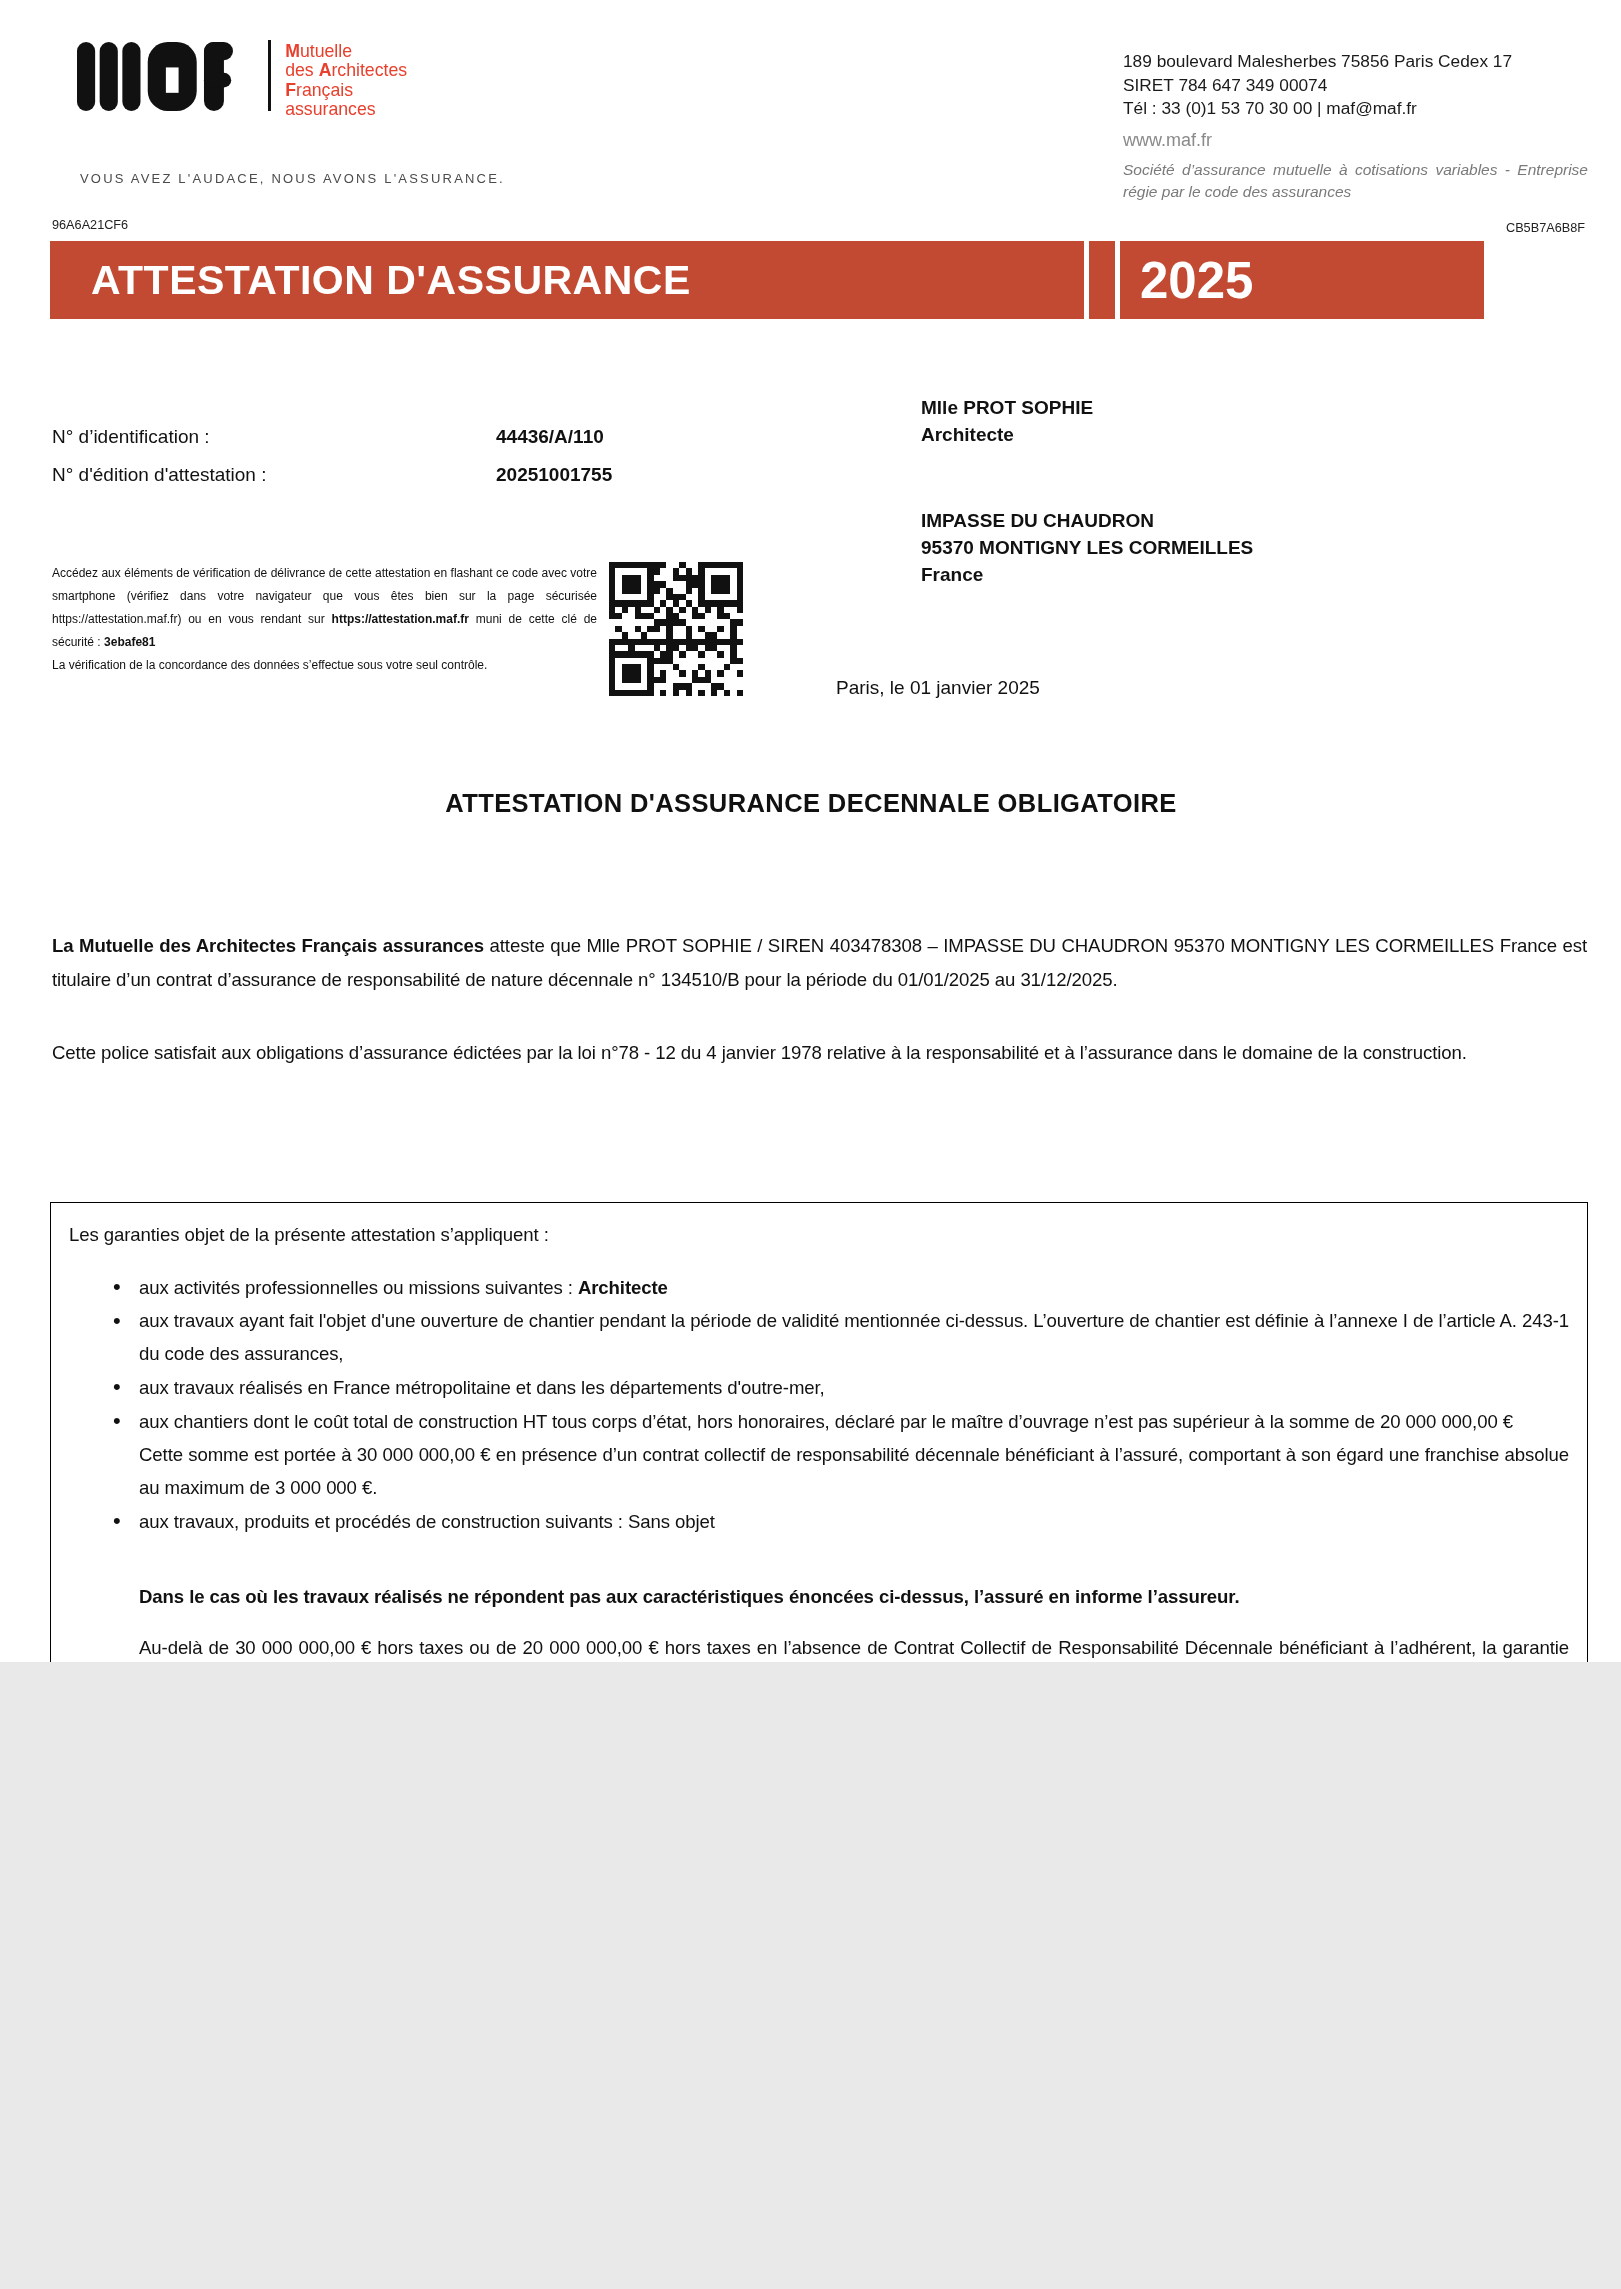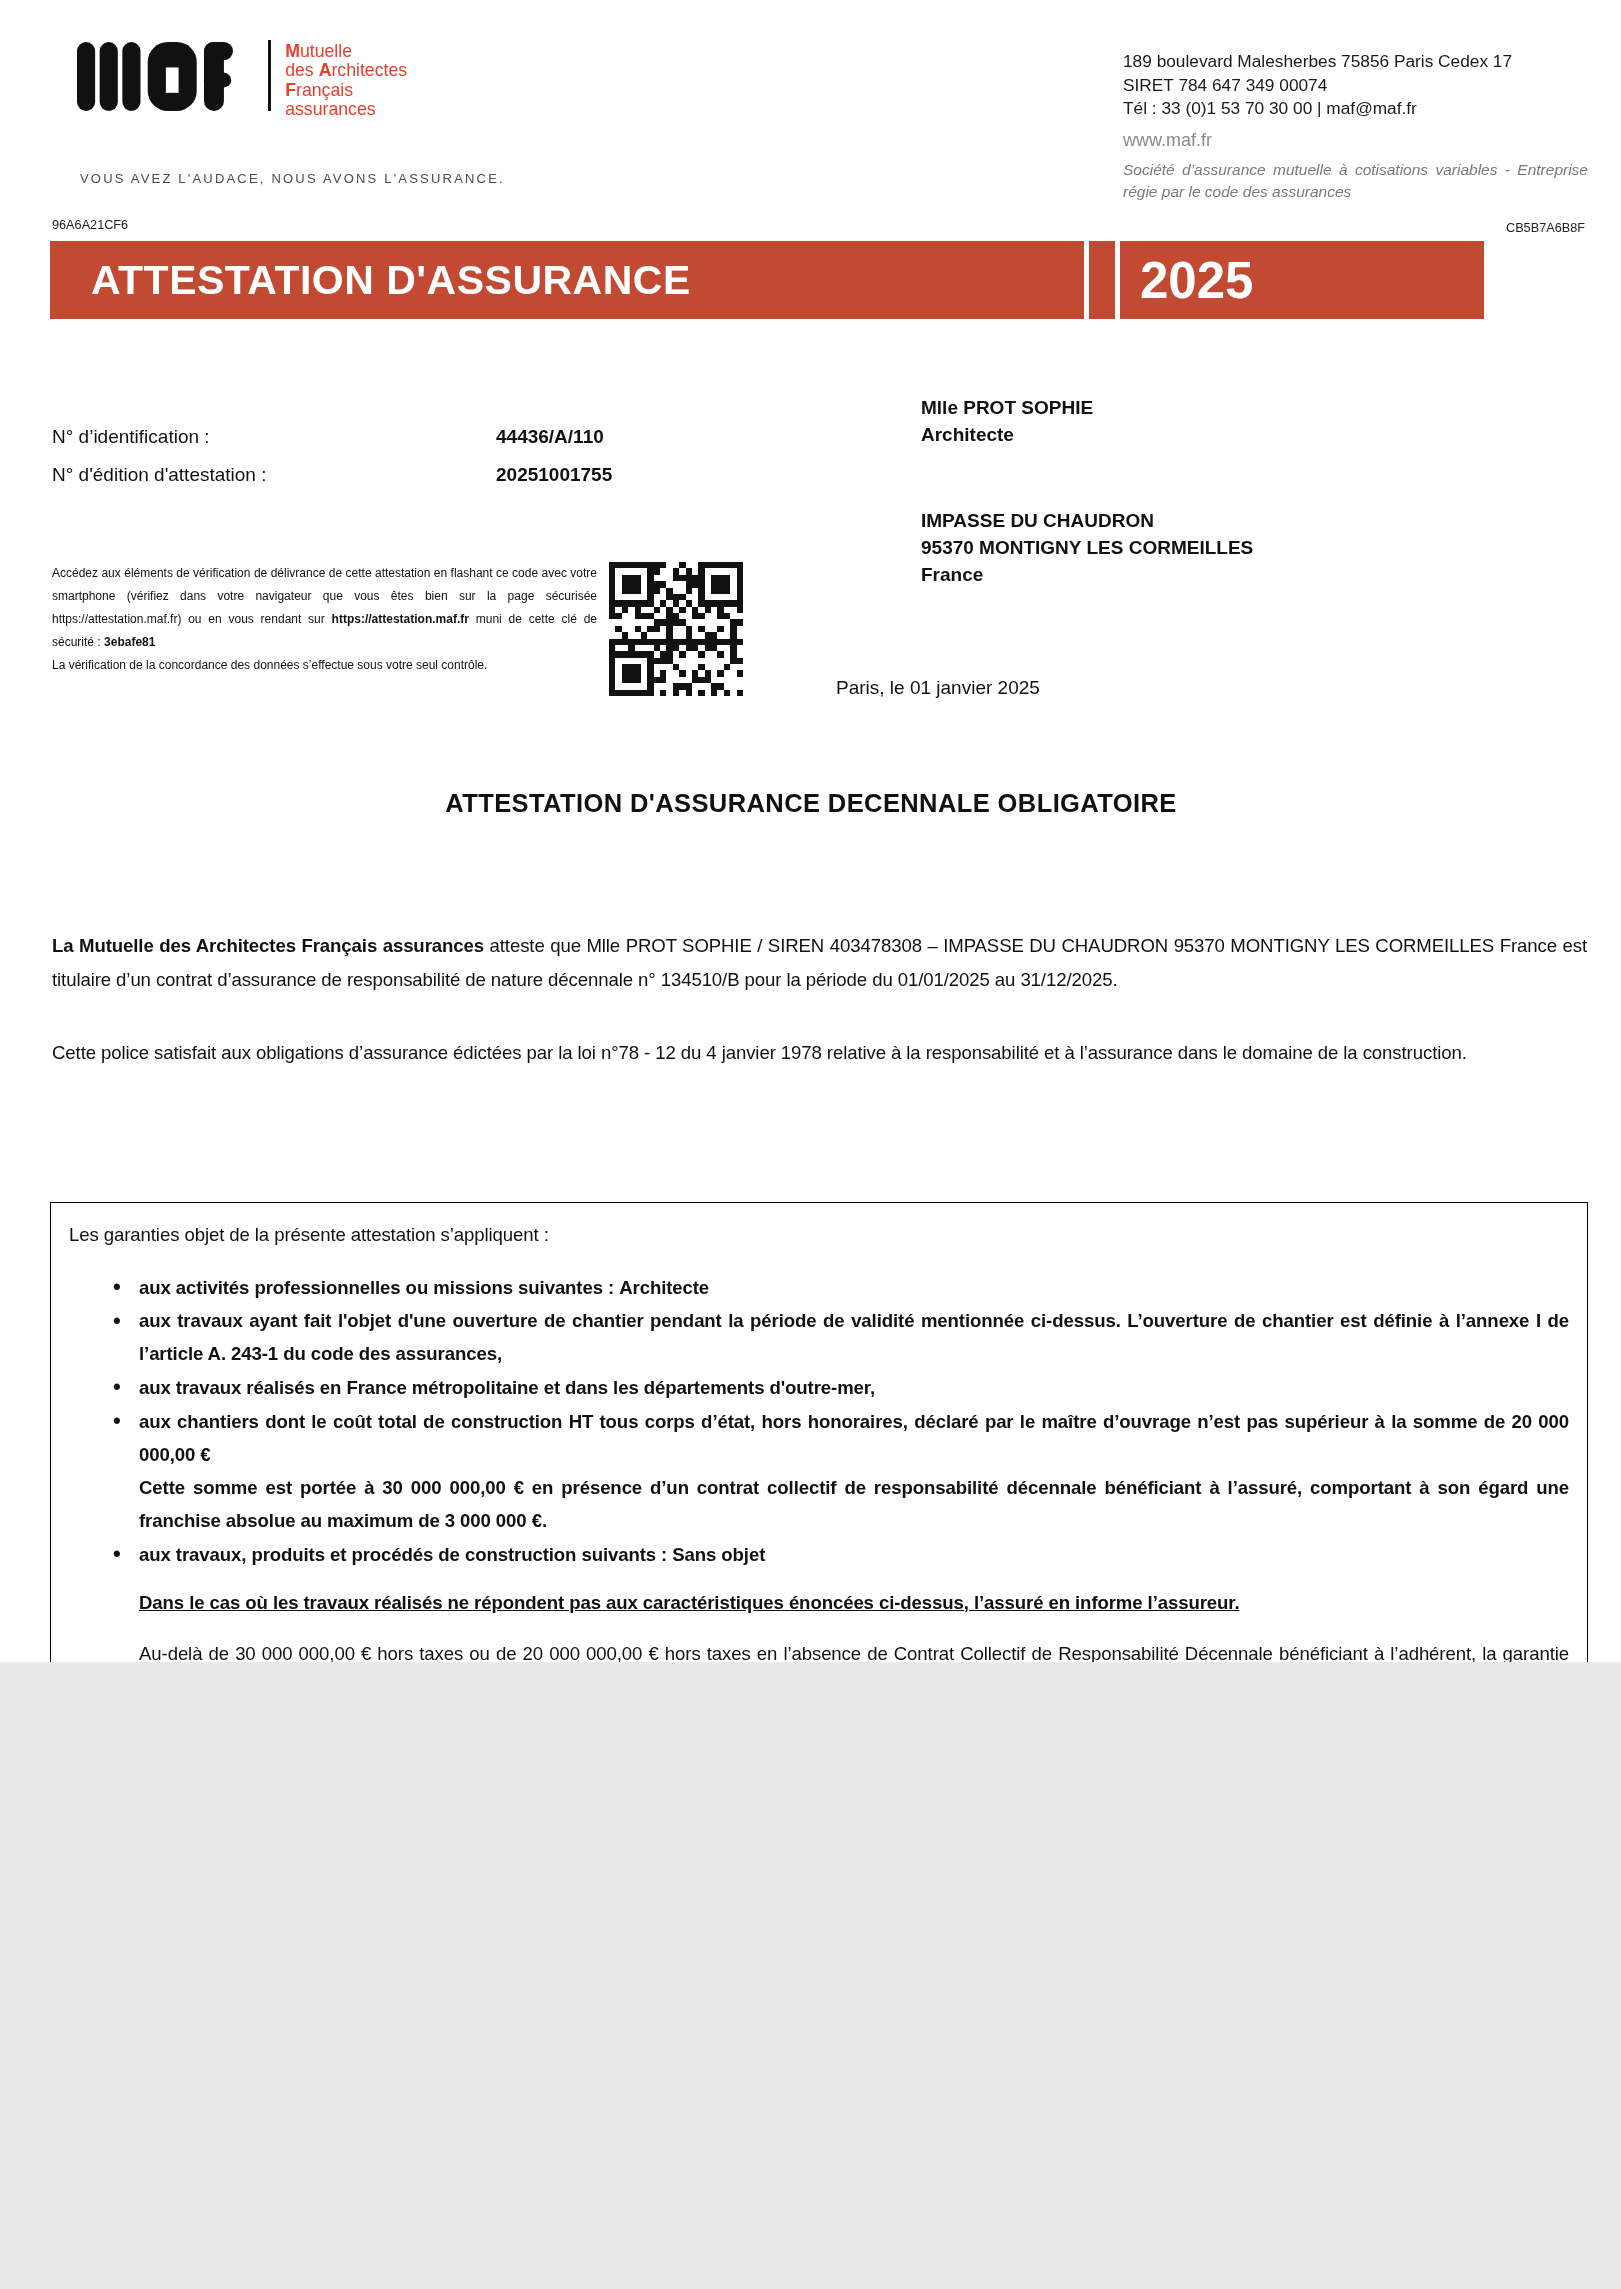--- a/index.html
+++ b/index.html
@@ -54,24 +54,24 @@
   .doc-title { position:absolute; left:0; top:789px; width:1622px; text-align:center; font-size:25.5px; font-weight:bold; letter-spacing:0.4px; }
   .para { position:absolute; left:52px; width:1535px; font-size:18.6px; line-height:34px; text-align:justify; letter-spacing:-0.1px; }
   .p1 { top:929px; }
   .p2 { top:1036px; }
   .section-heading { position:absolute; left:52px; top:1120px; width:1535px; font-size:21px; line-height:31px; font-weight:bold; }
 
   
   .gbox { position:absolute; left:50px; top:1202px; width:1538px; height:560px; border:1.8px solid #000; padding:14.5px 18px 18px 18px; overflow:hidden; }
   .gbox, .gbox li { font-size:18.6px; line-height:33px; letter-spacing:-0.1px; }
   .gbox-intro { }
-  .gbox ul { list-style:none; margin-top:20px;font-weight:bold; }
+  .gbox ul { list-style:none; margin-top:20px; }
   .gbox li { position:relative; padding-left:70px; text-align:justify; margin-bottom:0.9px; }
   .gbox li::before { content:"•"; position:absolute; left:44px; top:-0.9px; font-size:22px; }
-  .gbox .bold-note { margin:15px 0 0 70px; font-weight:bold; text-align:justify;text-decoration:underline; }
+  .gbox .bold-note { margin:42px 0 0 70px; font-weight:bold; text-align:justify; }
   .gbox .closing { margin:18px 0 0 70px; text-align:justify; }
 
   
   .footer-icons { position:absolute; left:1318px; top:2166px; display:flex; align-items:center; }
   .triman { margin-top:7.3px; }
   .sort-badge { margin-left:12.7px; }
   .bottom-bar { position:absolute; left:0; top:2280px; width:1622px; height:9px; background:#5d5d5f; }
 </style>
 </head>
 <body>

